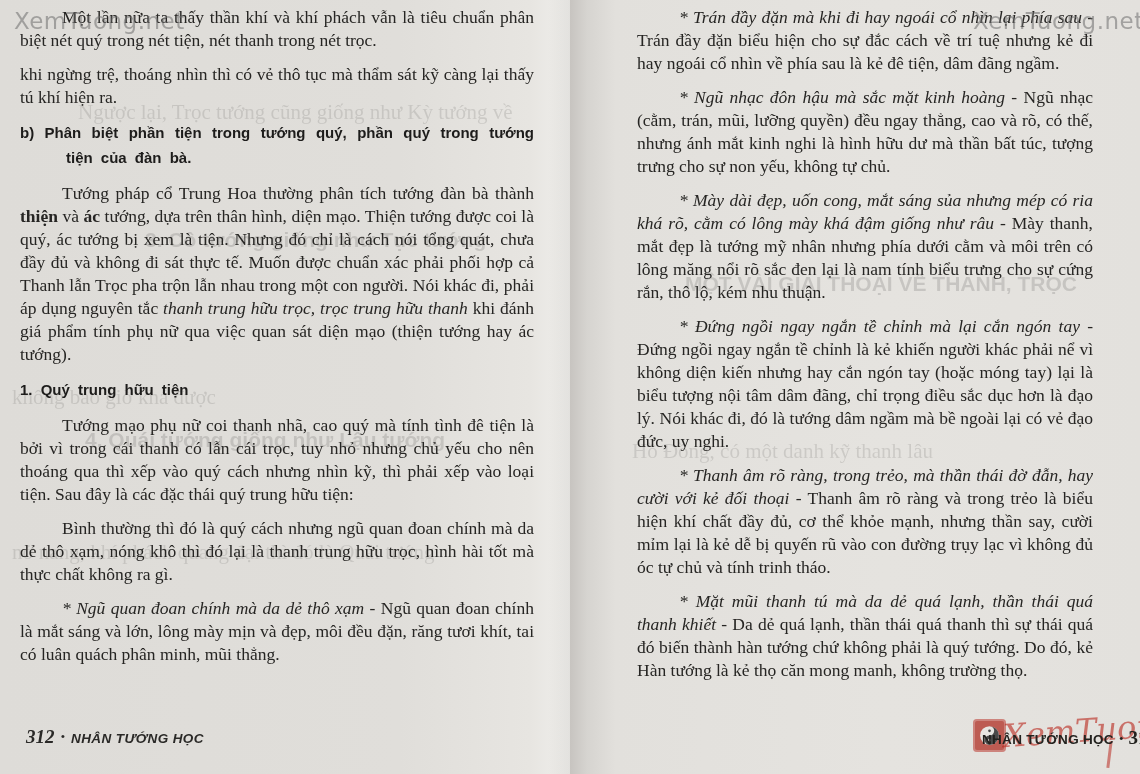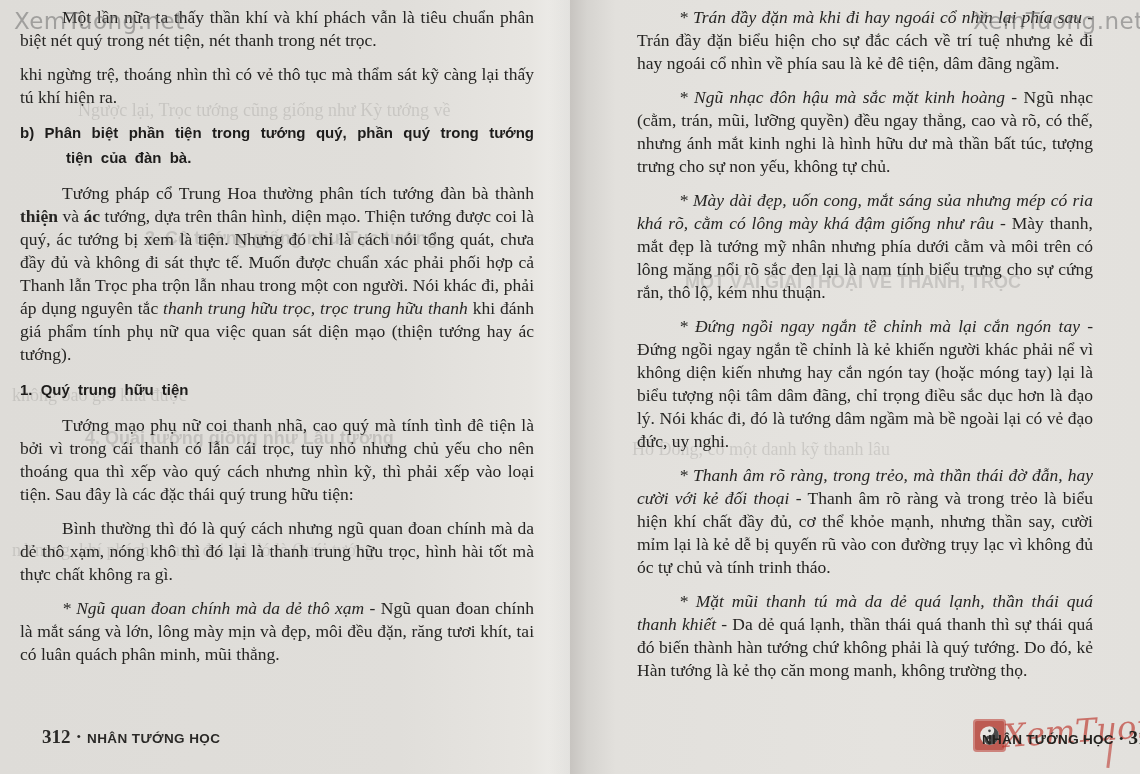--- a/index.html
+++ b/index.html
@@ -28,21 +28,21 @@
   .content p.hang{padding-left:46px;text-indent:-46px;}
   .run-n{font-style:normal;}
   .run-i{font-style:italic;}
   .run-b{font-weight:bold;}
 
   .wm-gray{position:absolute;font-family:"DejaVu Sans", sans-serif;
     font-size:23px;color:rgba(110,110,110,0.55);letter-spacing:0.5px;white-space:nowrap;}
   .wm-topleft{left:14px;top:8px;}
   .wm-topright{left:403px;top:8px;}
 
-  .footer-left{position:absolute;left:42px;top:726px;white-space:nowrap;color:#2a2927;}
+  .footer-left{position:absolute;left:26px;top:726px;white-space:nowrap;color:#2a2927;font-style:italic;}
   .footer-left .pageno{font-family:"Liberation Serif", serif;font-weight:bold;font-size:19px;}
   .footer-left .dot{font-size:13px;vertical-align:2px;margin:0 6px;}
   .footer-left .booktitle{font-family:"Liberation Sans", sans-serif;font-weight:bold;
     font-size:13.5px;letter-spacing:0.4px;}
 
   .footer-right{position:absolute;left:403px;top:719px;height:40px;}
   .logo{position:absolute;left:0;top:0;width:33px;height:33px;border-radius:4px;
     background:#bd5b52;box-shadow:inset 0 0 0 2px rgba(255,255,255,0.25);z-index:1;}
   .logo svg{position:absolute;left:4px;top:4px;}
   .wm-red{position:absolute;left:30px;top:-10px;z-index:2;white-space:nowrap;
@@ -51,21 +51,21 @@
   .wm-red-tail{position:absolute;left:135px;top:22px;width:3px;height:27px;
     background:rgba(186,42,32,0.55);transform:rotate(7deg);z-index:2;}
   .footer-right-text{position:absolute;left:9px;top:8px;z-index:3;white-space:nowrap;color:#23221f;}
   .footer-right-text .booktitle{font-family:"Liberation Sans", sans-serif;font-weight:bold;
     font-size:13.5px;letter-spacing:0.3px;}
   .footer-right-text .dot{font-size:13px;vertical-align:1px;margin:0 5px;}
   .footer-right-text .pageno{font-family:"Liberation Serif", serif;font-weight:bold;font-size:19px;}
 
   .bleed{position:absolute;left:0;top:0;width:100%;height:100%;pointer-events:none;}
   .bleed span{position:absolute;white-space:nowrap;color:#3a3937;opacity:0.14;
-    filter:blur(0.6px);font-size:18px;}
+    filter:blur(0.6px);font-size:21px;}
   .bleed span.bold{font-family:"Liberation Sans", sans-serif;font-weight:bold;opacity:0.17;}
 </style>
 </head>
 <body>
 
 <div class="scan">
 
   <div class="page page-left">
     <div class="bleed" id="bleed-left">
         <span style="left: 78px; top: 100px;">Ngược lại, Trọc tướng cũng giống như Kỳ tướng về</span>

